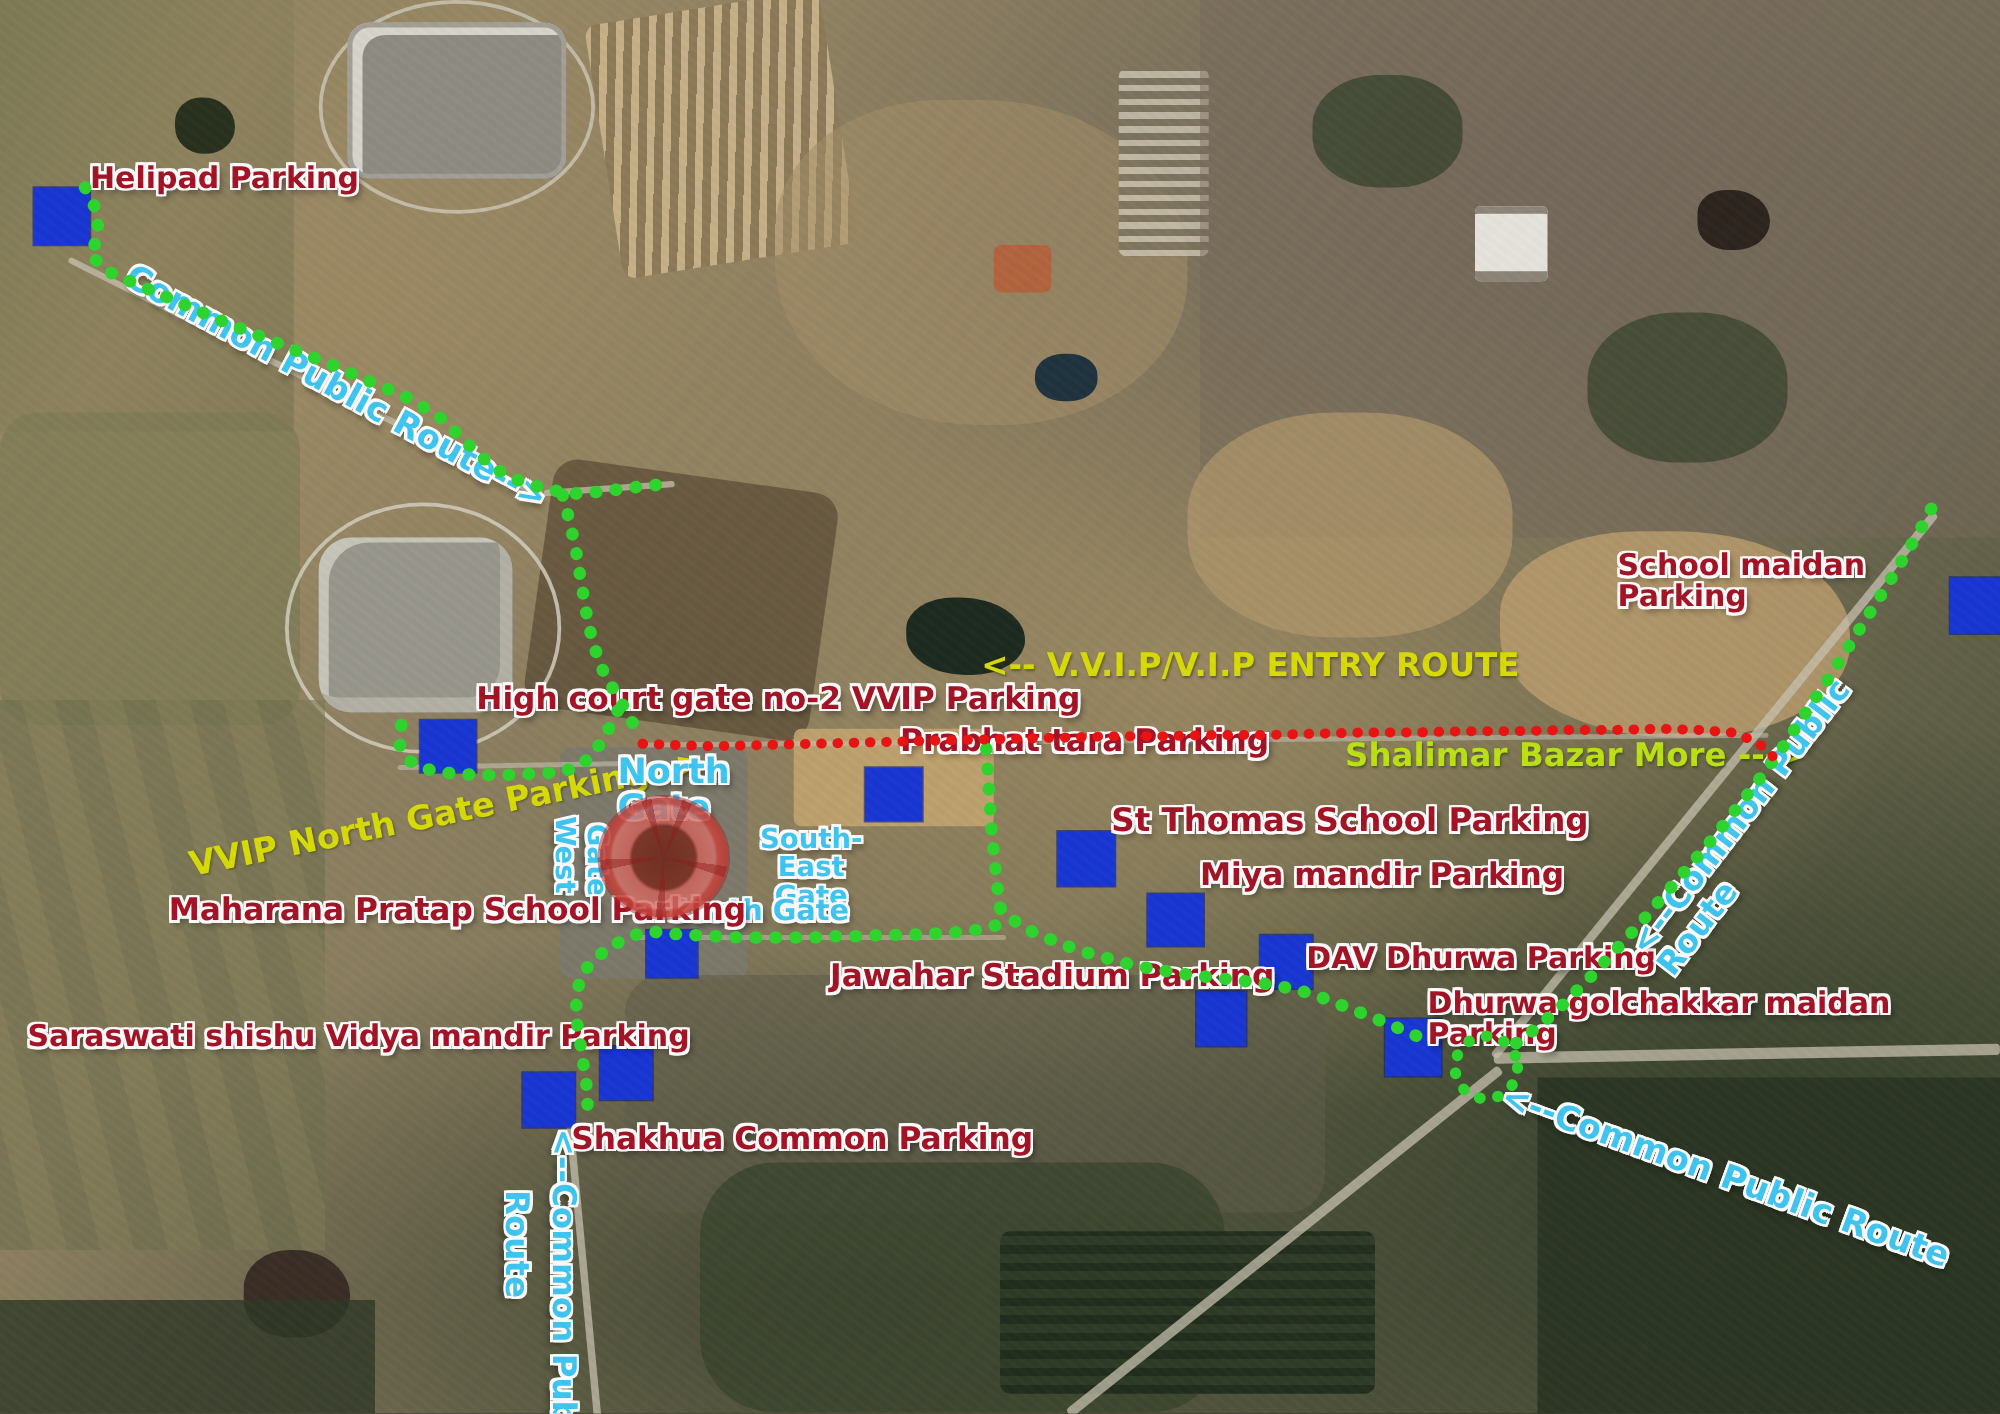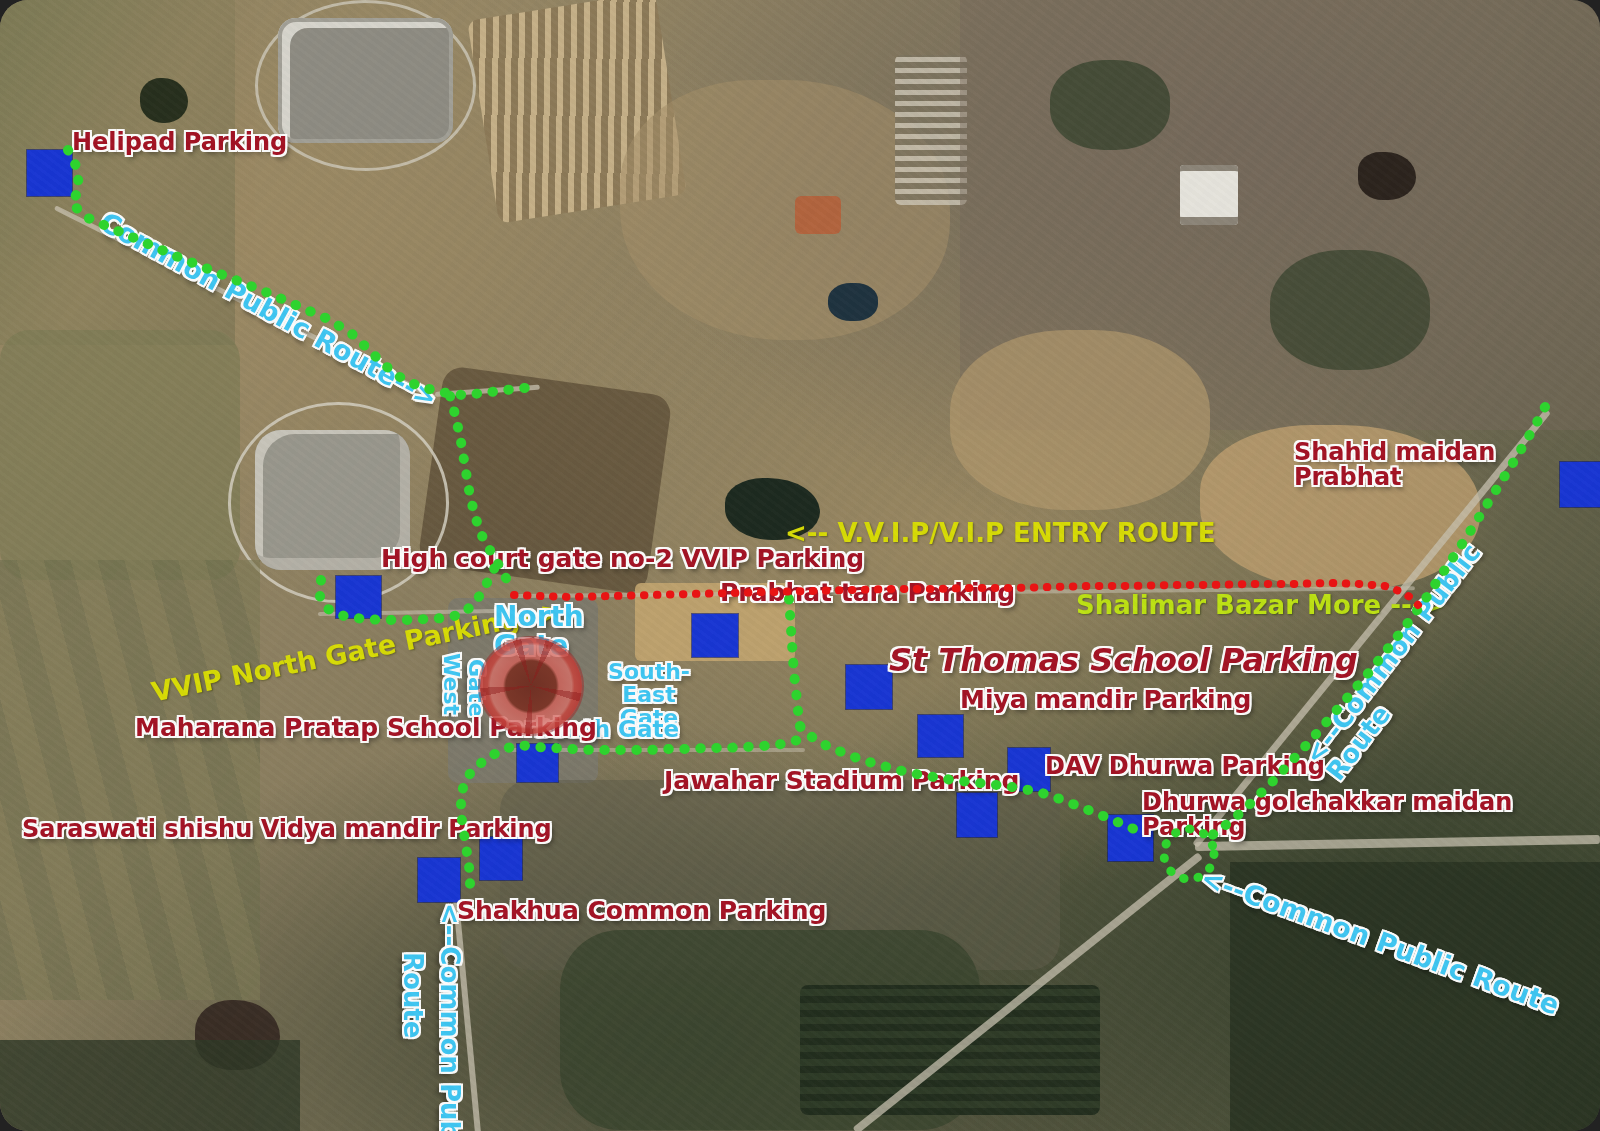--- a/index.html
+++ b/index.html
@@ -5,21 +5,20 @@
   html,body{margin:0;padding:0;background:#222;}
   #viewport{position:relative;width:1600px;height:1131px;overflow:hidden;
     font-family:"DejaVu Sans","Liberation Sans",sans-serif;
     background:
       radial-gradient(ellipse 900px 600px at 78% 12%, rgba(115,104,92,.85) 0%, rgba(115,104,92,0) 70%),
       radial-gradient(ellipse 700px 500px at 18% 22%, rgba(160,140,100,.7) 0%, rgba(160,140,100,0) 70%),
       radial-gradient(ellipse 800px 500px at 60% 48%, rgba(178,152,106,.55) 0%, rgba(178,152,106,0) 70%),
       radial-gradient(ellipse 900px 500px at 88% 82%, rgba(48,60,40,.9) 0%, rgba(48,60,40,0) 72%),
       radial-gradient(ellipse 900px 420px at 42% 92%, rgba(60,66,48,.85) 0%, rgba(60,66,48,0) 75%),
       linear-gradient(128deg,#8b8260 0%,#978866 16%,#8e8162 32%,#847a5d 48%,#747054 64%,#616048 80%,#4f553d 100%);
-    border-radius: 28px;
   }
   .patch{position:absolute;}
   .road{position:absolute;height:5px;background:#c9c3b2;opacity:.75;transform-origin:0 50%;border-radius:3px;}
   
   .psq{position:absolute;background:#1836d6;box-shadow:0 0 0 1px rgba(10,25,120,.6);}
   
   .lbl{position:absolute;font-weight:bold;white-space:pre-line;line-height:1.05;transform-origin:0 50%;}
   .lbl-red{color:#a51325;}
   .lbl-cyan{color:#3fc8f5;}
   .lbl-yellow{color:#dade06;text-shadow:1px 1px 2px rgba(60,60,0,.55);}
@@ -117,35 +116,35 @@
       <polyline points="789,599 790,614 791,629 792,644 793,659 794,674 796,689 797,704 799,718 801,731 798,740 782,744 763,746 744,747 725,748 706,748 687,749 668,749 649,750 630,750 611,750 592,750 573,749 554,748 536,747 519,745 504,749 489,757 477,766 468,776 463,788 461,801 461,814 463,827 465,840 467,853 469,866 470,879 470,891" fill="none" stroke="#2ed32e" stroke-width="10" stroke-linecap="round" stroke-linejoin="round" stroke-dasharray="0.5 15.5"></polyline>
       <polyline points="800,726 812,737 827,746 844,753 862,760 880,765 898,770 916,774 934,777 952,780 970,782 988,784 1006,786 1024,789 1042,793 1060,799 1078,806 1096,813 1113,820 1129,827 1144,833" fill="none" stroke="#2ed32e" stroke-width="10" stroke-linecap="round" stroke-linejoin="round" stroke-dasharray="0.5 15.5"></polyline>
       <polyline points="1545,407 1536,424 1526,441 1516,458 1506,474 1496,490 1486,506 1476,522 1466,538 1456,553 1446,568 1436,583 1426,598 1415,613 1404,628 1393,642 1382,656 1371,670 1359,684 1347,698 1335,712 1323,726 1311,740 1299,753 1287,766 1275,779 1263,791 1251,803 1239,814 1227,824 1215,833 1206,840" fill="none" stroke="#2ed32e" stroke-width="10" stroke-linecap="round" stroke-linejoin="round" stroke-dasharray="0.5 15.5"></polyline>
       <circle cx="1189" cy="854" r="25" fill="none" stroke="#2ed32e" stroke-width="9" stroke-linecap="round" stroke-dasharray="0.5 14.2"></circle>
       <polyline points="514,595 540,596 570,597 610,596 650,595 690,594 730,593 770,592 810,591 850,590 890,589 930,589 970,588 1010,588 1050,587 1090,586 1130,586 1170,585 1210,585 1250,584 1290,584 1330,583 1360,584 1385,586 1402,592 1413,599 1418,605" fill="none" stroke="#e81414" stroke-width="8" stroke-linecap="round" stroke-linejoin="round" stroke-dasharray="0.5 12.5"></polyline>
     </svg>
 
   <div id="labels" class="lblz">
       <div class="lbl lbl-red outl" style="left: 72px; top: 130px; font-size: 24px;">Helipad  Parking</div>
       <div class="lbl lbl-cyan outl" style="left: 102px; top: 206px; font-size: 27px; transform: rotate(28.5deg);">Common Public Route--&gt;</div>
-      <div class="lbl lbl-red outl" style="left: 1294px; top: 440px; font-size: 24px;">Shahid maidan Prabhat</div>
+      <div class="lbl lbl-red outl" style="left: 1294px; top: 440px; font-size: 24px;">School maidan Parking</div>
       <div class="lbl lbl-red outl" style="left: 381px; top: 546px; font-size: 25px;">High court gate no-2  VVIP Parking</div>
       <div class="lbl lbl-yellow" style="left: 785px; top: 520px; font-size: 26px;">&lt;-- V.V.I.P/V.I.P ENTRY ROUTE</div>
       <div class="lbl lbl-red outl" style="left: 720px; top: 580px; font-size: 25px;">Prabhat tara  Parking</div>
       <div class="lbl lbl-lime" style="left: 1052px; top: 592px; font-size: 26px;">Shalimar Bazar More ---&gt;</div>
       <div class="lbl lbl-yellow" style="left: 152px; top: 679px; font-size: 27px; transform: rotate(-11.5deg);">VVIP North Gate Parking--&gt;</div>
       <div class="lbl lbl-cyan outl" style="left: 494px; top: 602px; font-size: 28px; text-align: center; width: 72px;">North
 Gate</div>
       <div class="lbl lbl-cyan outl" style="left: 463px; top: 653px; font-size: 22px; transform: rotate(90deg); transform-origin: 0px 0px;">West</div>
       <div class="lbl lbl-cyan outl" style="left: 488px; top: 659px; font-size: 22px; transform: rotate(90deg); transform-origin: 0px 0px;">Gate</div>
       <div class="lbl lbl-cyan outl" style="left: 593px; top: 660px; font-size: 22px; text-align: center; width: 112px;">South-East
 Gate</div>
       <div class="lbl lbl-cyan outl" style="left: 534px; top: 717px; font-size: 23px;">South Gate</div>
       <div class="lbl lbl-red outl" style="left: 135px; top: 715px; font-size: 25px;">Maharana Pratap School  Parking</div>
-      <div class="lbl lbl-red outl" style="left: 889px; top: 644px; font-size: 32px; font-style: italic;">St Thomas School  Parking</div>
+      <div class="lbl lbl-red outl" style="left: 889px; top: 644px; font-size: 26px;">St Thomas School  Parking</div>
       <div class="lbl lbl-red outl" style="left: 960px; top: 687px; font-size: 25px;">Miya mandir  Parking</div>
       <div class="lbl lbl-red outl" style="left: 664px; top: 768px; font-size: 25px;">Jawahar Stadium Parking</div>
       <div class="lbl lbl-red outl" style="left: 1045px; top: 754px; font-size: 24px;">DAV Dhurwa Parking</div>
       <div class="lbl lbl-red outl" style="left: 1142px; top: 790px; font-size: 24px;">Dhurwa golchakkar maidan Parking</div>
       <div class="lbl lbl-red outl" style="left: 22px; top: 817px; font-size: 24px;">Saraswati shishu Vidya  mandir  Parking</div>
       <div class="lbl lbl-red outl" style="left: 457px; top: 898px; font-size: 25px;">Shakhua Common  Parking</div>
       <div class="lbl lbl-cyan outl" style="left: 1322px; top: 742px; font-size: 26px; transform: rotate(-52.5deg);">&lt;--Common Public Route</div>
       <div class="lbl lbl-cyan outl" style="left: 1202px; top: 863px; font-size: 27px; transform: rotate(20deg);">&lt;--Common Public Route</div>
       <div class="lbl lbl-cyan outl" style="left: 463px; top: 903px; font-size: 26px; transform: rotate(90deg); transform-origin: 0px 0px;">&lt;--Common Public</div>
       <div class="lbl lbl-cyan outl" style="left: 426px; top: 952px; font-size: 26px; transform: rotate(90deg); transform-origin: 0px 0px;">Route</div>

